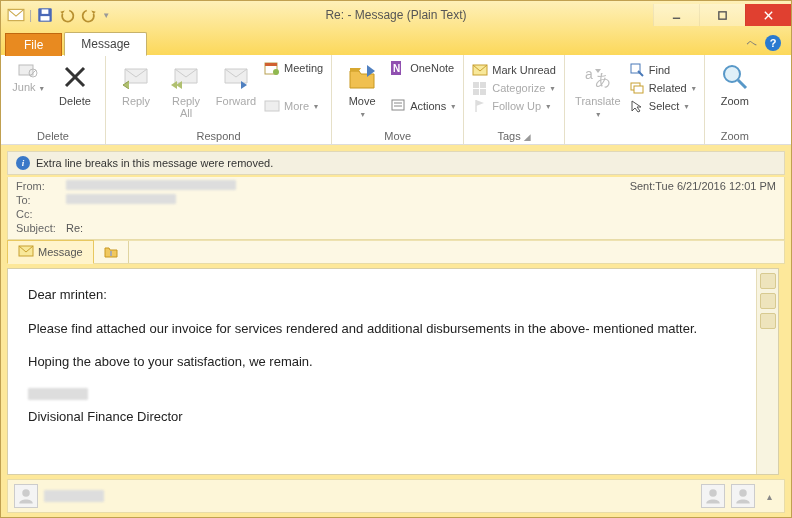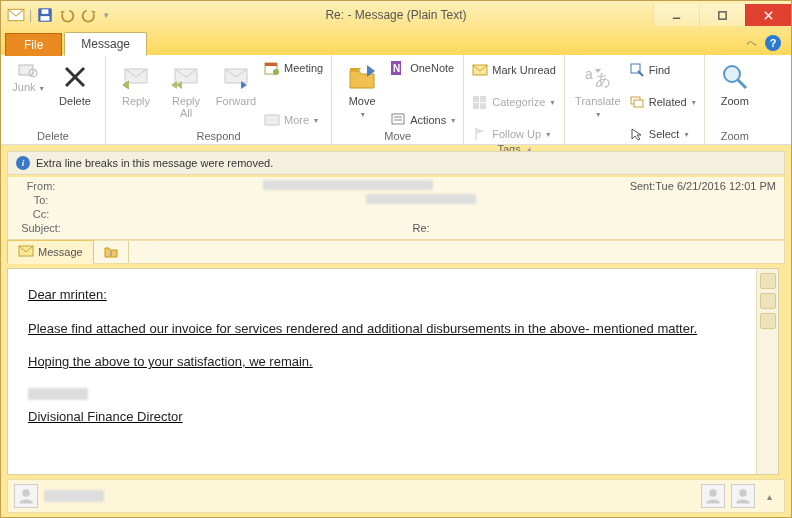--- a/index.html
+++ b/index.html
@@ -24,40 +24,40 @@
   
   .ribbon { background:#fff; border-bottom:1px solid #ddd; height: 90px; display:flex; }
   .group { border-right:1px solid #e6e0c8; display:flex; flex-direction:column; justify-content:space-between; padding:2px 6px 0 6px;}
   .group .row { display:flex; align-items:flex-start; gap:2px; flex:1;}
   .group .lbl { text-align:center; font-size:11px; color:#666; padding-bottom:2px;}
   .bigbtn { display:flex; flex-direction:column; align-items:center; justify-content:flex-start; width:48px; padding-top:4px; gap:2px; color:#444;}
   .bigbtn.wide{width:54px;}
   .bigbtn.dis{ color:#aaa; }
   .bigbtn .ic { width:32px; height:32px; display:flex;align-items:center;justify-content:center;}
   .bigbtn .tx { font-size:11px; text-align:center; line-height:12px;}
-  .smallcol { display:flex; flex-direction:column; gap:14px; padding-top:2px;}
+  .smallcol { display:flex; flex-direction:column; gap:0; padding-top:2px;}
   .smallrow { display:flex; align-items:center; gap:4px; font-size:11px; color:#444; padding:1px 2px;}
   .smallrow.dis{ color:#aaa;}
   .smallrow .sic { width:16px;height:16px; display:flex;align-items:center;justify-content:center;}
   .tri { font-size:8px; color:#888; margin-left:1px;}
   
   .infobar { margin:6px 6px 0 6px; background:#f4f0e0; border:1px solid #e0d8b8; padding:4px 8px; display:flex; align-items:center; gap:6px; font-size:11px; color:#333;}
   .infobar .iicon{ width:14px;height:14px;background:#3a78c8;border-radius:50%;color:#fff;display:flex;align-items:center;justify-content:center;font-size:9px;font-style:italic;font-family:Georgia,serif;font-weight:bold;}
   
   .hdrs { margin:2px 6px 0 6px; background:#fdf8e4; border:1px solid #e8dca8; border-top:none; padding:2px 8px 4px 8px; font-size:11px; color:#555;}
-  .hdrline{ display:flex; align-items:center; padding:1px 0;text-align:center;}
+  .hdrline{ display:flex; align-items:center; padding:1px 0;}
   .hdrline .k{ width:50px; color:#666;}
   .hdrline .v{ flex:1; }
   .redact{ display:inline-block; background:#ddd; height:10px; border-radius:1px; filter:blur(1px);}
   .sentcol{ margin-left:auto; display:flex; gap:0; color:#555;}
   .attrow{ margin:0 6px; background:#fdf8e4; border:1px solid #e8dca8; border-top:1px solid #eee2b0; display:flex;}
   .atttab{ display:flex; align-items:center; gap:4px; padding:3px 10px; border-right:1px solid #e0d4a0; font-size:11px; color:#555;}
   .atttab.sel{ background:#fff4cc; border:1px solid #e8c860; border-bottom:1px solid #fff4cc; margin:-1px 0 -1px -1px;}
   
-  .bodywrap{ margin:4px 12px 4px 6px; flex:1; display:flex; border:1px solid #d8cfa8; background:#fff; overflow:hidden;text-decoration:underline;}
+  .bodywrap{ margin:4px 12px 4px 6px; flex:1; display:flex; border:1px solid #d8cfa8; background:#fff; overflow:hidden;}
   .bodytext{ flex:1; padding:16px 20px; font-size:13px; color:#222; line-height:1.5; overflow:auto;}
   .bodytext p{ margin-bottom:14px;}
   .sidetools{ width:22px; background:#f8f4e0; border-left:1px solid #e6ddb8; display:flex; flex-direction:column; align-items:center; padding-top:4px; gap:4px;}
   .stool{ width:16px;height:16px; background:#eee4bc; border:1px solid #d8ca90; border-radius:2px;}
   
   .btm{ height:34px; margin:0 6px 4px 6px; background:#fdf6d8; border:1px solid #e8dca8; display:flex; align-items:center; padding:0 6px; gap:6px;}
   .avatar{ width:24px;height:24px; border:1px solid #ccc; background:#f4f4f4; display:flex;align-items:center;justify-content:center;}
   .avatar svg{width:18px;height:18px;fill:#ccc;}
   .btm .spacer{flex:1;}
   .caret{ color:#888; font-size:10px; padding:0 6px;}

